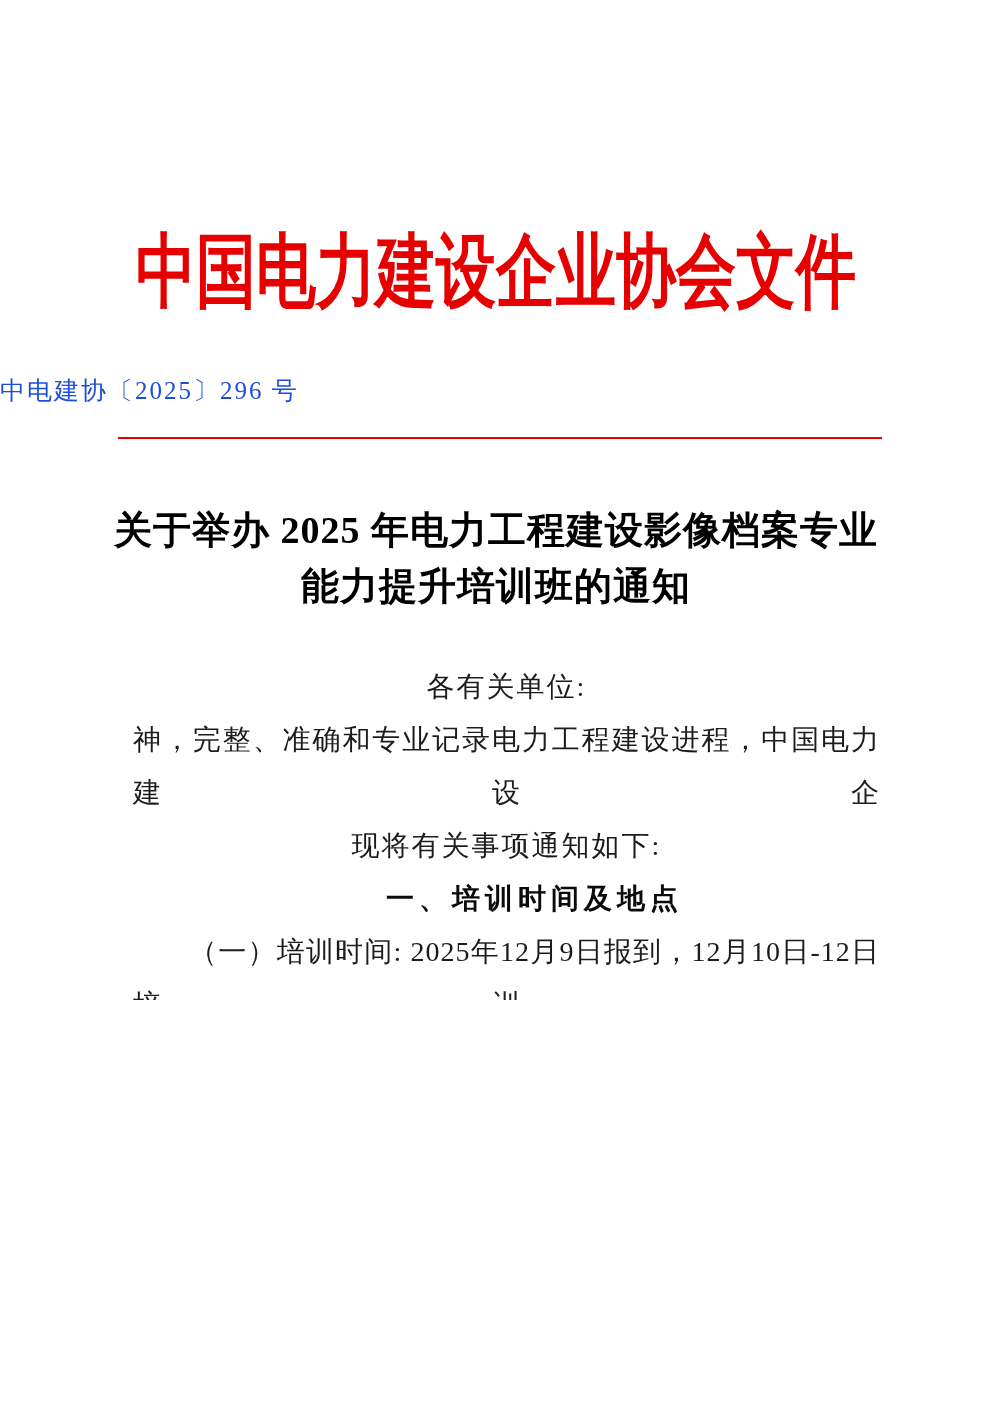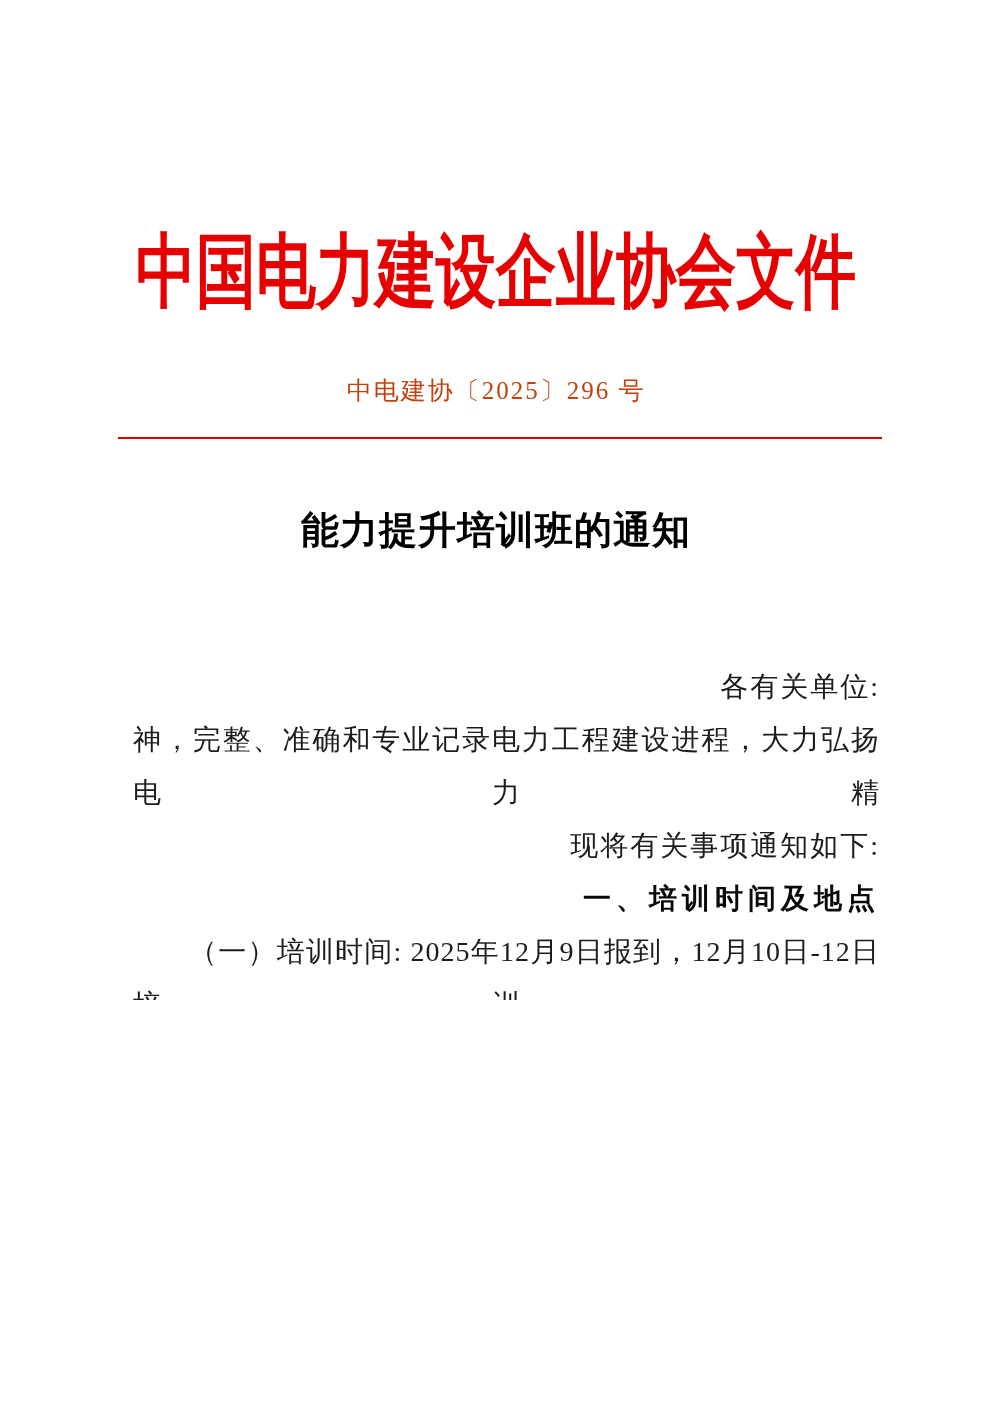--- a/index.html
+++ b/index.html
@@ -25,24 +25,24 @@
     font-size: 60px;
     font-weight: 700;
     color: var(--accent);
     transform: scaleY(1.35);
     white-space: nowrap;
   }
   .doc-number {
     position: absolute;
     top: 374px; left: 0;
     width: 100%;
-    text-align: center;
+    text-align: left;
     font-size: 25px;
     letter-spacing: 2px;
-    color: #c2410c;
+    color: #1d4ed8;
   }
   .red-line {
     position: absolute;
     top: 437px; left: 118px;
     width: 764px; height: 2px;
     background: var(--accent);
   }
   .doc-title {
     position: absolute;
     top: 502px; left: 0;
@@ -55,21 +55,21 @@
     letter-spacing: 1px;
   }
   .body-block {
     position: absolute;
     top: 660px; left: 133px;
     width: 747px;
     font-size: 28px;
     line-height: 53px;
     color: var(--ink);
   }
-  .ln { text-align: right; letter-spacing: 2px; }
+  .ln { text-align: center; letter-spacing: 2px; }
   .just {
     text-align: justify;
     text-align-last: justify;
     text-justify: inter-character;
     letter-spacing: 1px;
   }
   .indent { text-indent: 2em; }
   .heading {
     font-family: Liberation Sans, sans-serif;
     font-weight: 700;
@@ -90,26 +90,27 @@
 
 <div class="page">
 
   <div class="org-title">中国电力建设企业协会文件</div>
 
   <div class="doc-number">中电建协〔2025〕296 号</div>
 
   <div class="red-line"></div>
 
   <div class="doc-title">
+    <div>关于举办 2025 年电力工程建设影像档案专业</div>
     <div>能力提升培训班的通知</div>
   </div>
 
   <div class="body-block">
     <div class="ln">各有关单位:</div>
-    <div class="ln just">神，完整、准确和专业记录电力工程建设进程，大力弘扬电力精</div>
+    <div class="ln just">神，完整、准确和专业记录电力工程建设进程，中国电力建设企</div>
     <div class="ln">现将有关事项通知如下:</div>
     <div class="ln indent heading">一、培训时间及地点</div>
     <div class="ln indent just">（一）培训时间: 2025年12月9日报到，12月10日-12日培训。</div>
 
   </div>
 
   <div class="page-num">— 1 —</div>
 
 </div>
 

